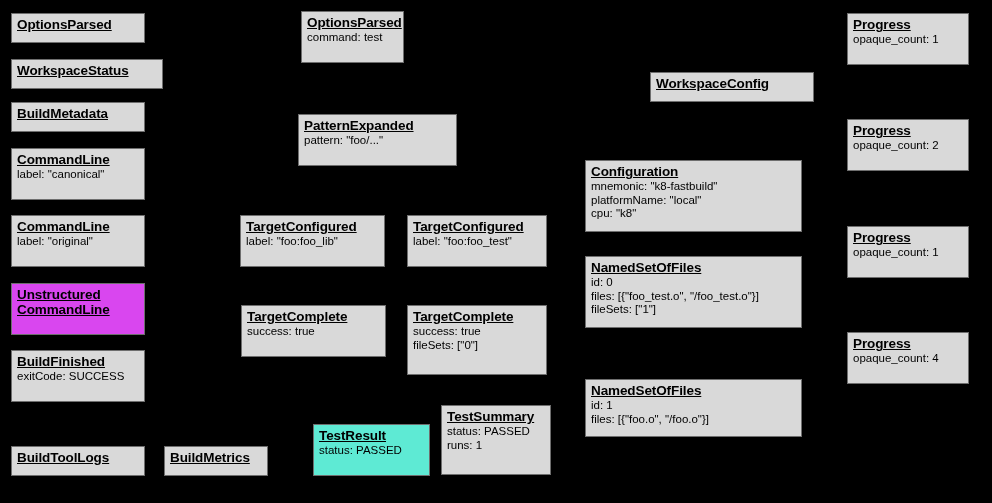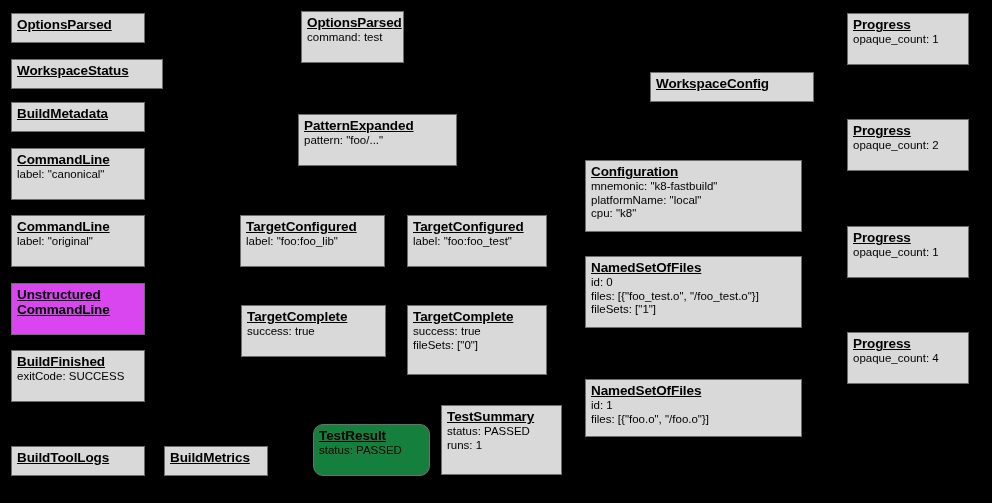--- a/index.html
+++ b/index.html
@@ -131,26 +131,26 @@
     </div>
     <div class="node" style="left: 11px; top: 350px; width: 134px; height: 52px; background: rgb(217, 217, 217); border-color: rgb(110, 110, 110); color: rgb(0, 0, 0);">
       <span class="node-title">BuildFinished</span>
       <span class="node-fields">exitCode: SUCCESS</span>
     </div>
     <div class="node" style="left: 585px; top: 379px; width: 217px; height: 58px; background: rgb(217, 217, 217); border-color: rgb(110, 110, 110); color: rgb(0, 0, 0);">
       <span class="node-title">NamedSetOfFiles</span>
       <span class="node-fields">id: 1
 files: [{"foo.o", "/foo.o"}]</span>
     </div>
-    <div class="node" style="left: 441px; top: 405px; width: 121px; height: 70px; background: rgb(217, 217, 217); border-color: rgb(110, 110, 110); color: rgb(0, 0, 0);">
+    <div class="node" style="left: 441px; top: 405px; width: 110px; height: 70px; background: rgb(217, 217, 217); border-color: rgb(110, 110, 110); color: rgb(0, 0, 0);">
       <span class="node-title">TestSummary</span>
       <span class="node-fields">status: PASSED
 runs: 1</span>
     </div>
-    <div class="node" style="left: 313px; top: 424px; width: 117px; height: 52px; background: #15803d; border-color: rgb(110, 110, 110); color: rgb(0, 0, 0); border-radius: 10px;">
+    <div class="node" style="left: 313px; top: 424px; width: 117px; height: 52px; background: #5eead4; border-color: rgb(110, 110, 110); color: rgb(0, 0, 0);">
       <span class="node-title">TestResult</span>
       <span class="node-fields">status: PASSED</span>
     </div>
     <div class="node" style="left: 11px; top: 446px; width: 134px; height: 30px; background: rgb(217, 217, 217); border-color: rgb(110, 110, 110); color: rgb(0, 0, 0);">
       <span class="node-title">BuildToolLogs</span>
     </div>
     <div class="node" style="left: 164px; top: 446px; width: 104px; height: 30px; background: rgb(217, 217, 217); border-color: rgb(110, 110, 110); color: rgb(0, 0, 0);">
       <span class="node-title">BuildMetrics</span>
     </div>
   </div>

